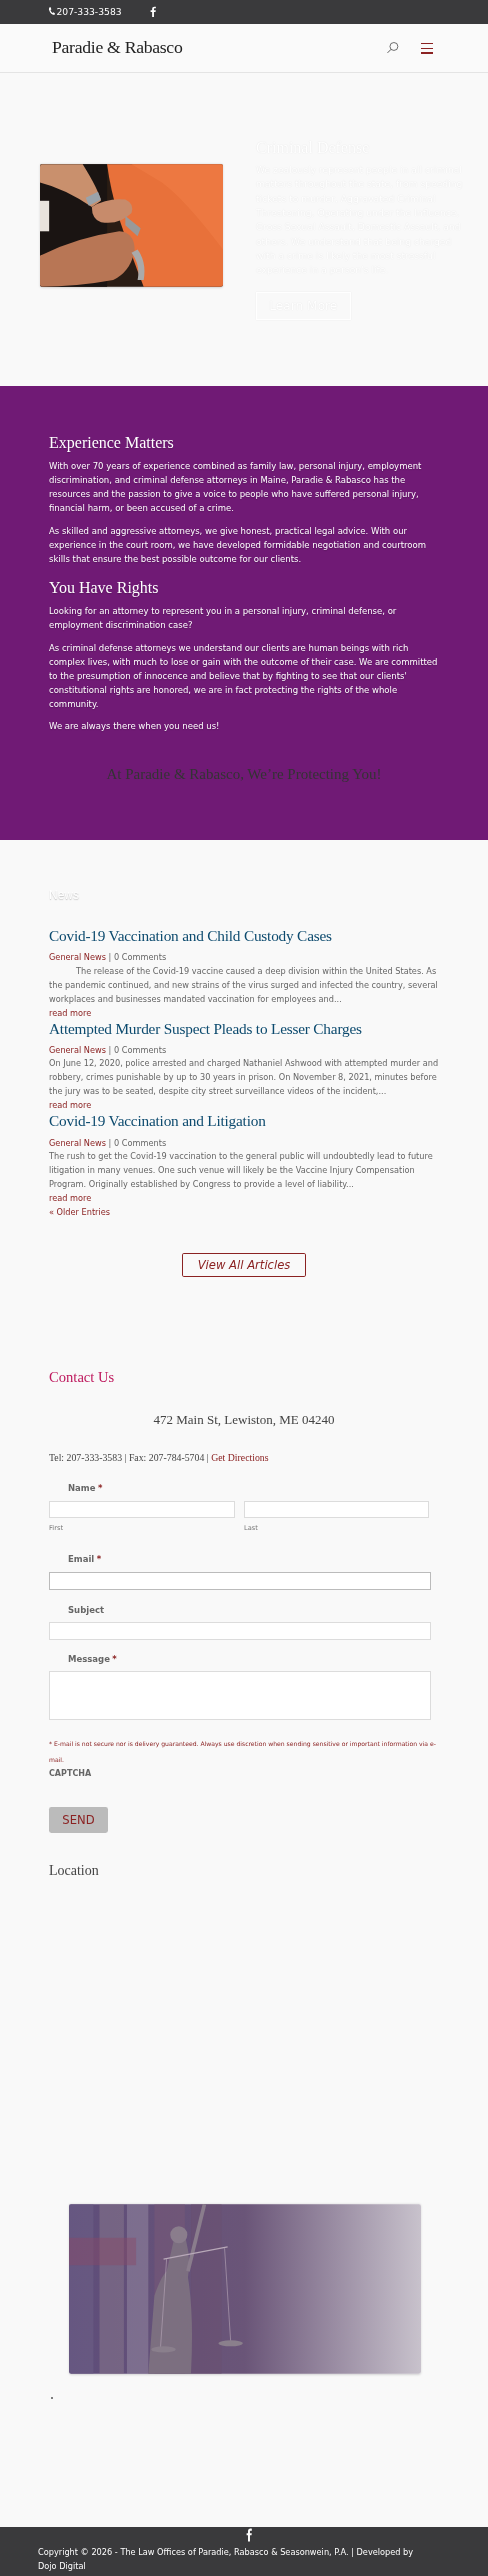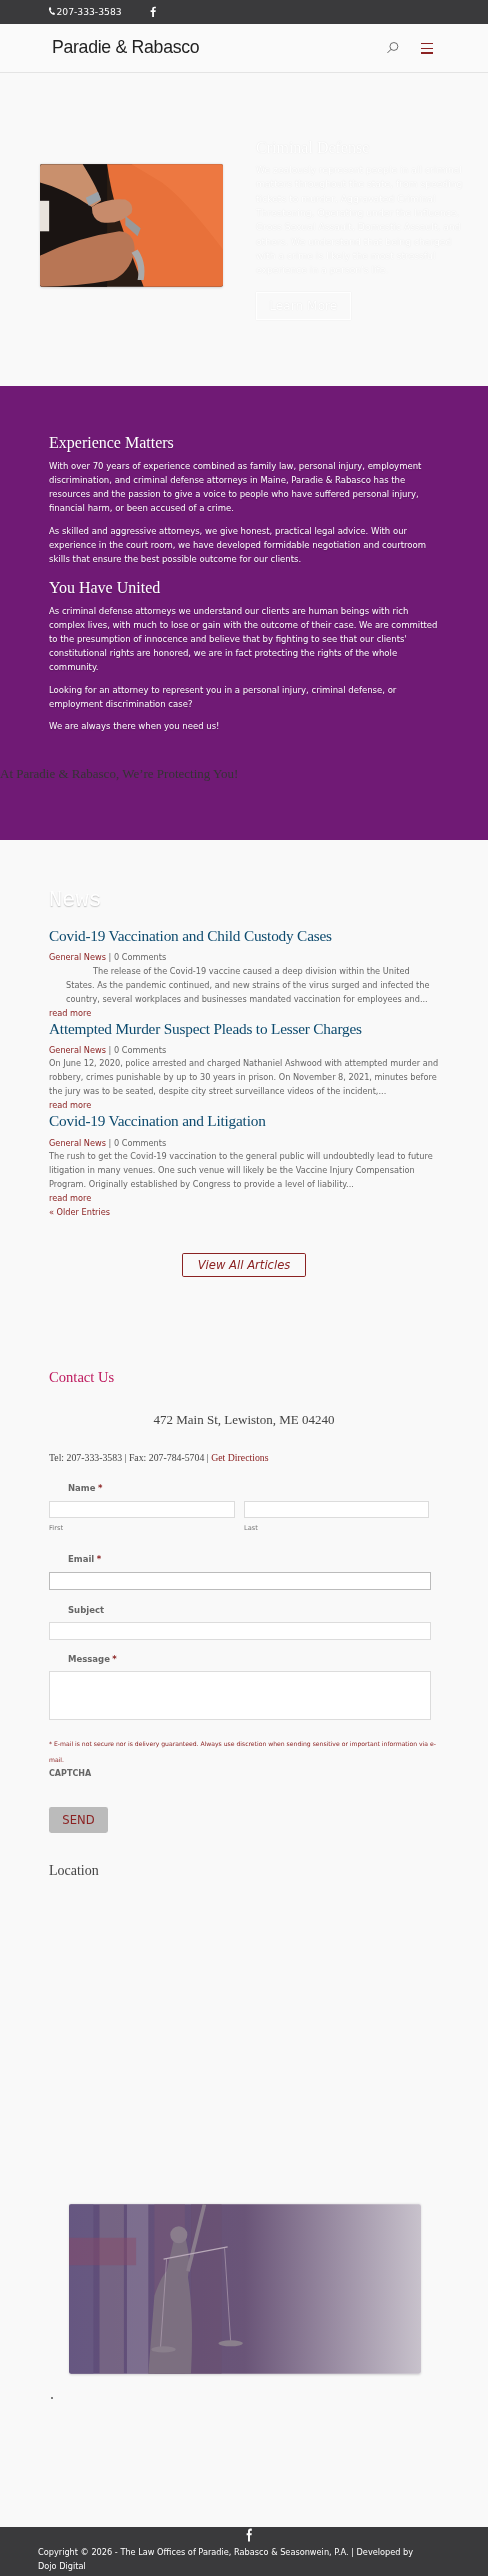--- a/index.html
+++ b/index.html
@@ -5,47 +5,47 @@
   * { box-sizing: border-box; margin: 0; padding: 0; }
   html, body { width: 488px; background: #f9f9f9; }
   body { font-family: "DejaVu Sans", sans-serif; color: #666; position: relative; height: 2576px; overflow: hidden; }
 
   .topbar { position: absolute; left: 0; top: 0; width: 488px; height: 24.4px; background: #3a3a3c; }
   .topbar .phone { position: absolute; left: 48px; top: 5.5px; color: #fff; font-family: "DejaVu Sans", sans-serif; font-weight: normal; font-size: 9.2px; letter-spacing: 0; display: flex; align-items: center; }
   .topbar .phone svg { margin-right: 1.2px; }
   .topbar .fb { position: absolute; left: 150px; top: 5.5px; }
 
   .header { position: absolute; left: 0; top: 24.4px; width: 488px; height: 49px; background: #fafafa; border-bottom: 0.6px solid #e4e4e4; }
-  .logo { position: absolute; left: 52px; top: 12.2px; font-family: Liberation Sans, sans-serif; font-size: 17.7px; color: #222; letter-spacing: -0.3px; }
+  .logo { position: absolute; left: 52px; top: 12.2px; font-family: Liberation Serif, serif; font-size: 17.7px; color: #222; letter-spacing: -0.3px; }
   .search-btn { position: absolute; left: 386px; top: 17px; width: 13.4px; height: 13.4px; cursor: pointer; }
   .menu-btn { position: absolute; left: 421px; top: 18.3px; width: 14.6px; height: 12.2px; cursor: pointer; }
   .menu-btn span { display: block; height: 1.8px; background: #8b2222; margin-bottom: 3.1px; width: 12.2px; }
 
   .hero { position: absolute; left: 0; top: 74px; width: 488px; height: 312px; background: #f9f9f9; }
   .hero-img { position: absolute; left: 40px; top: 90px; width: 183px; height: 123px; border-radius: 2.4px; overflow: hidden; box-shadow: 0 0.6px 2.4px rgba(0,0,0,0.15); }
   .hero-text { position: absolute; left: 256px; top: 65px; width: 207px; }
   .hero-title { font-family: "Liberation Serif", serif; font-size: 16px; color: #ffffff; text-shadow: 0 0 1.2px rgba(0,0,0,0.12); margin-bottom: 6.1px; }
   .hero-body { font-size: 9.2px; line-height: 14.3px; color: #ffffff; text-shadow: 0 0 1.2px rgba(0,0,0,0.12); }
   .learn-btn { display: inline-block; margin-top: 14.6px; border: 1.2px solid #fff; padding: 6.1px 12.2px; font-size: 12.2px; color: #fff; text-shadow: 0 0 1.2px rgba(0,0,0,0.12); box-shadow: 0 0 1.2px rgba(0,0,0,0.08); cursor: pointer; }
 
   .about { position: absolute; left: 0; top: 386px; width: 488px; height: 454px; background: #701a75; }
   .about .content { position: absolute; left: 49px; top: 48px; width: 390px; }
   .about h2 { font-family: "Liberation Serif", serif; font-size: 16px; font-weight: normal; color: #ffffff; text-shadow: 0 0.6px 1.2px rgba(0,0,0,0.22); margin-bottom: 7.3px; }
   .about p { font-size: 8.5px; line-height: 14px; color: #ffffff; text-shadow: 0 0.6px 1.2px rgba(0,0,0,0.22); margin-bottom: 8.5px; }
   .about .h2b { margin-top: 13.4px; }
-  .tagline { position: absolute; left: 0; top: 766px; width: 488px; font-family: "Liberation Serif", serif; font-size: 13px; color: #333; }
+  .tagline { position: absolute; left: 0; top: 766px; width: 488px; text-align: center; font-family: "Liberation Serif", serif; font-size: 15px; color: #333; }
 
   .news { position: absolute; left: 0; top: 840px; width: 488px; height: 488px; }
-  .news-title { position: absolute; left: 49px; top: 48px; font-family: Liberation Mono, monospace; font-size: 22px; color: #fff; text-shadow: 0 0.6px 1.2px rgba(0,0,0,0.22); }
+  .news-title { position: absolute; left: 49px; top: 48px; font-family: Liberation Sans, sans-serif; font-size: 12px; color: #fff; text-shadow: 0 0.6px 1.2px rgba(0,0,0,0.22); }
   .posts { position: absolute; left: 49px; top: 87px; width: 390px; }
   .post-title { font-family: "Liberation Serif", serif; font-size: 15.3px; color: #0c4a6e; line-height: 18.3px; cursor: pointer; letter-spacing: -0.2px; }
   .post-meta { font-size: 8.2px; color: #666; margin-top: 6.1px; line-height: 12.2px; }
   .post-meta .cat { color: #8b2222; cursor: pointer; }
   .post-excerpt { font-size: 8.2px; line-height: 14px; color: #666; }
-  .post-excerpt.indent { text-indent: 27px; margin-left: 17px; }
+  .post-excerpt.indent { text-indent: 27px; }
   .read-more { font-size: 8.2px; color: #8b2222; display: block; line-height: 14px; cursor: pointer; }
   .older { font-size: 8.2px; color: #8b2222; display: block; line-height: 14px; cursor: pointer; }
 
   .view-all { position: absolute; left: 182px; top: 1253px; width: 124px; height: 24.4px; border: 1.2px solid #8b2222; border-radius: 1.8px; color: #8b2222; font-size: 11.6px; text-align: center; line-height: 22px; cursor: pointer; background: transparent; font-style: italic; }
 
   .contact-title { position: absolute; left: 49px; top: 1369px; font-family: "Liberation Serif", serif; font-size: 14.6px; color: #be185d; }
   .address { position: absolute; left: 0; top: 1412px; width: 488px; text-align: center; font-family: "Liberation Serif", serif; font-size: 13px; color: #444; }
   .telline { position: absolute; left: 49px; top: 1452px; font-family: "Liberation Serif", serif; font-size: 9.8px; color: #444; }
   .telline .dir { color: #8b2222; cursor: pointer; }
 
@@ -120,23 +120,23 @@
     <div class="hero-body">We zealously represent people in all criminal matters throughout the state, from speeding tickets to murder, Aggravated Criminal Threatening, Operating under the Influence, Gross Sexual Assault, Domestic Assault, and others. We understand that being charged with a crime is likely the most stressful experience in a person's life.</div>
     <div class="learn-btn">Learn More</div>
   </div>
 </div>
 
 <div class="about">
   <div class="content">
     <h2>Experience Matters</h2>
     <p>With over 70 years of experience combined as family law, personal injury, employment discrimination, and criminal defense attorneys in Maine, Paradie &amp; Rabasco has the resources and the passion to give a voice to people who have suffered personal injury, financial harm, or been accused of a crime.</p>
     <p>As skilled and aggressive attorneys, we give honest, practical legal advice. With our experience in the court room, we have developed formidable negotiation and courtroom skills that ensure the best possible outcome for our clients.</p>
-    <h2 class="h2b">You Have United</h2>
+    <h2 class="h2b">You Have Rights</h2>
+    <p>Looking for an attorney to represent you in a personal injury, criminal defense, or employment discrimination case?</p>
     <p>As criminal defense attorneys we understand our clients are human beings with rich complex lives, with much to lose or gain with the outcome of their case. We are committed to the presumption of innocence and believe that by fighting to see that our clients' constitutional rights are honored, we are in fact protecting the rights of the whole community.</p>
-    <p>Looking for an attorney to represent you in a personal injury, criminal defense, or employment discrimination case?</p>
     <p>We are always there when you need us!</p>
   </div>
 </div>
 <div class="tagline">At Paradie &amp; Rabasco, We’re Protecting You!</div>
 
 <div class="news">
   <div class="news-title">News</div>
   <div class="posts">
     <div>
       <div class="post-title">Covid-19 Vaccination and Child Custody Cases</div>

